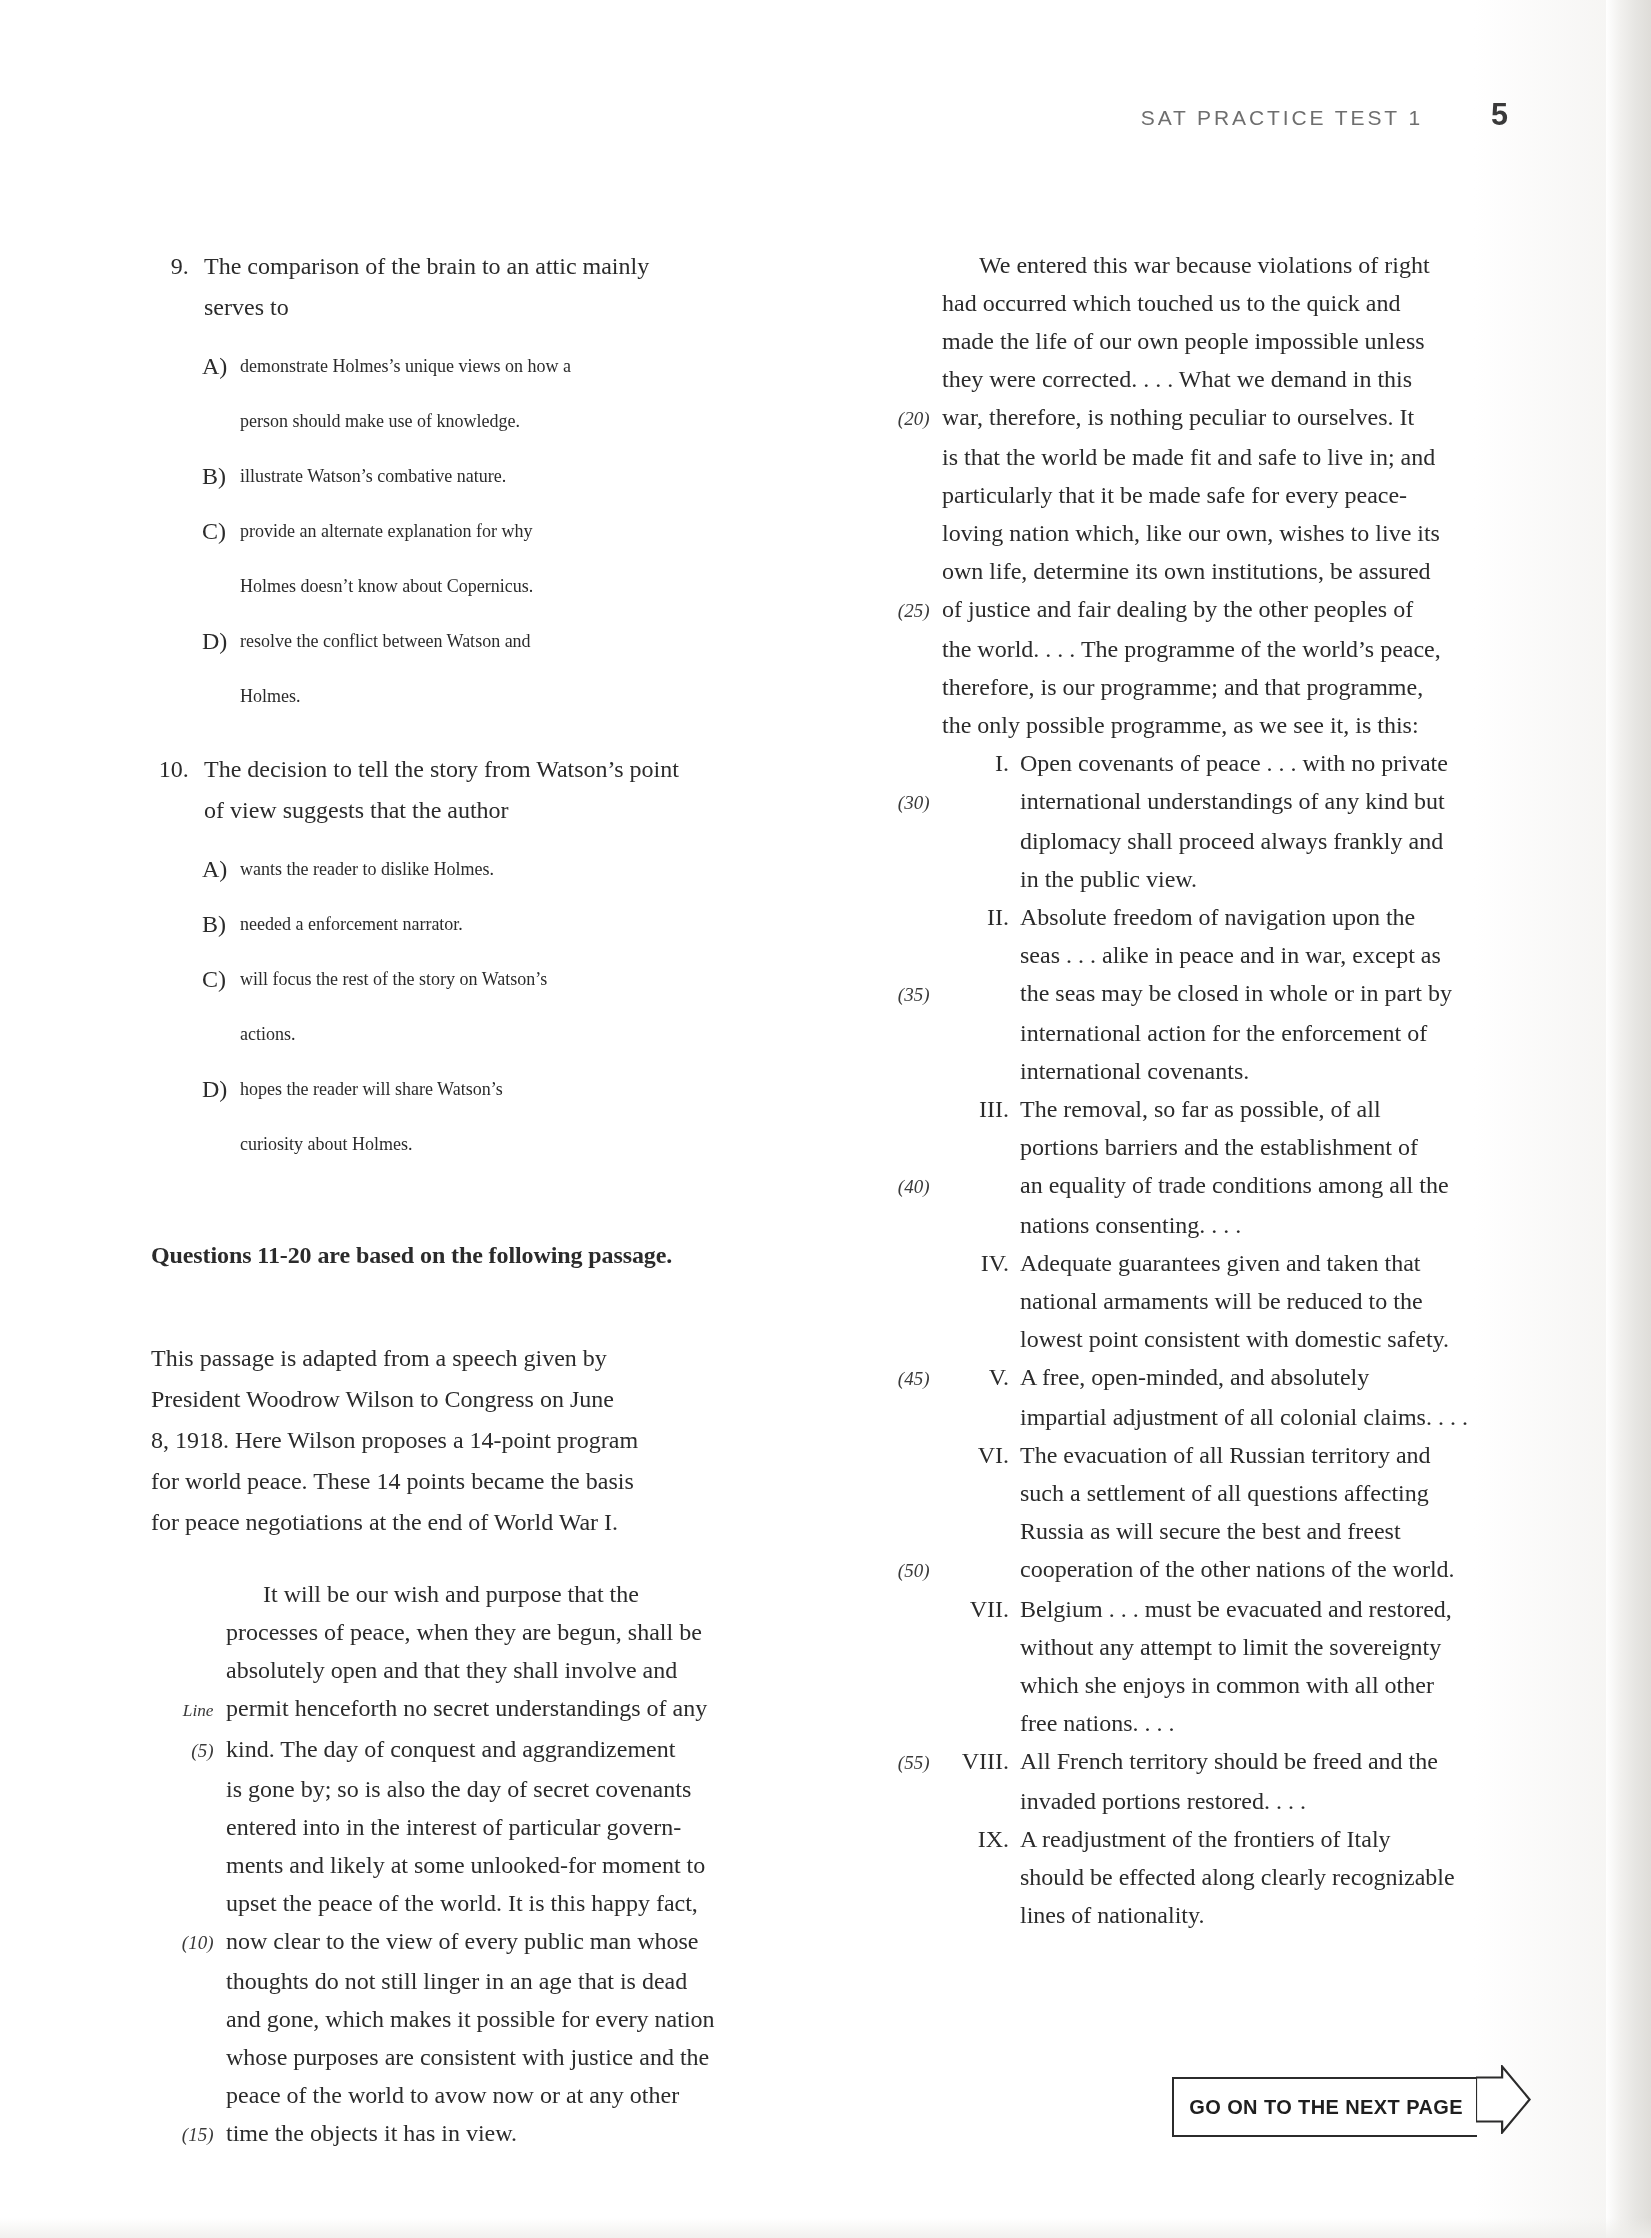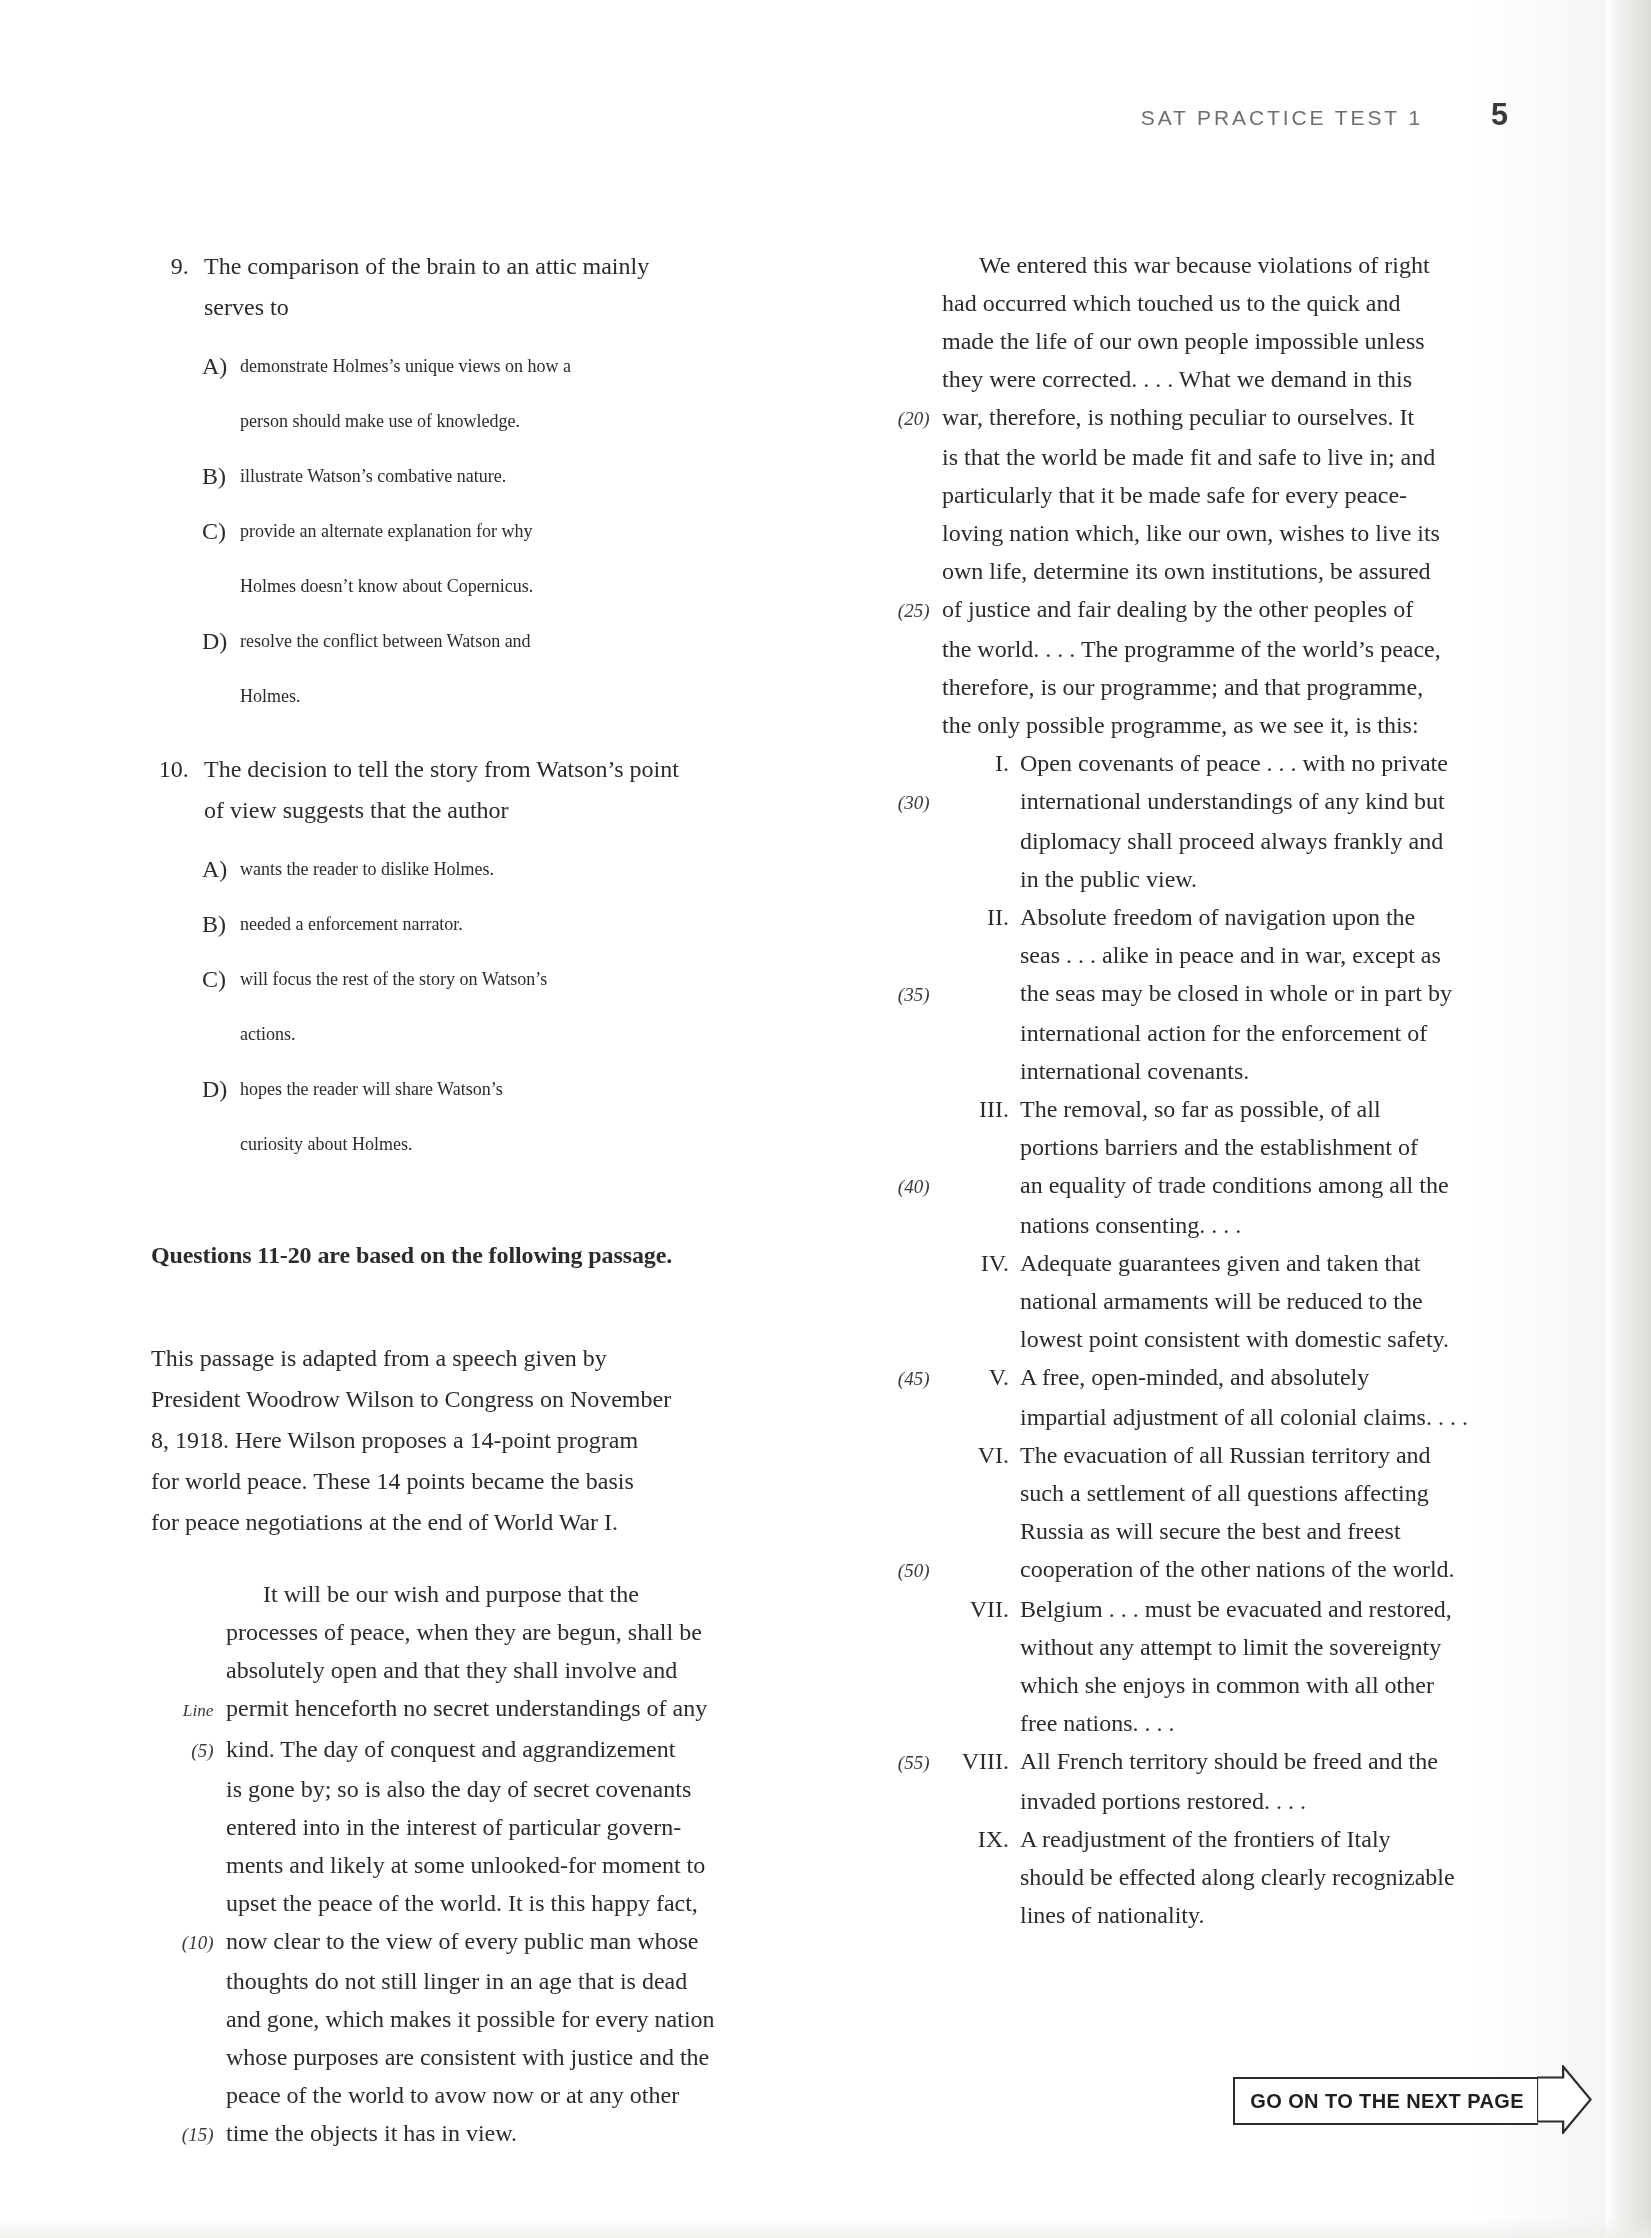--- a/index.html
+++ b/index.html
@@ -207,25 +207,25 @@
   .roman-text {
     font-size: 24px;
     line-height: 38px;
     flex: 1;
     white-space: pre;
   }
 
   
   .goon {
     position: absolute;
-    left: 1233px;
+    left: 1172px;
     top: 2077px;
     display: flex;
     align-items: stretch;
-    height: 48px;
+    height: 60px;
     justify-content: center;
   }
   .goon-box {
     border: 2.1px solid #2b2b2b;
     border-right: none;
     background: #ffffff;
     display: flex;
     align-items: center;
     padding: 0 14px 0 15.3px;
     font-family: "Liberation Sans", "DejaVu Sans", sans-serif;
@@ -331,21 +331,21 @@
             </div>
             <div class="choice">
               <span class="choice-letter"></span>
               <span class="choice-text">curiosity about Holmes.</span>
             </div>
           </div>
         </div>
         <div class="passage-heading">Questions 11-20 are based on the following passage.</div>
         <div class="passage-intro">
           <div>This passage is adapted from a speech given by</div>
-          <div>President Woodrow Wilson to Congress on November</div>
+          <div>President Woodrow Wilson to Congress on June</div>
           <div>8, 1918. Here Wilson proposes a 14-point program</div>
           <div>for world peace. These 14 points became the basis</div>
           <div>for peace negotiations at the end of World War I.</div>
         </div>
         <div class="passage-line">
           <span class="line-gutter"></span>
           <span class="passage-body-line indent">It will be our wish and purpose that the</span>
         </div>
         <div class="passage-line">
           <span class="line-gutter"></span>

